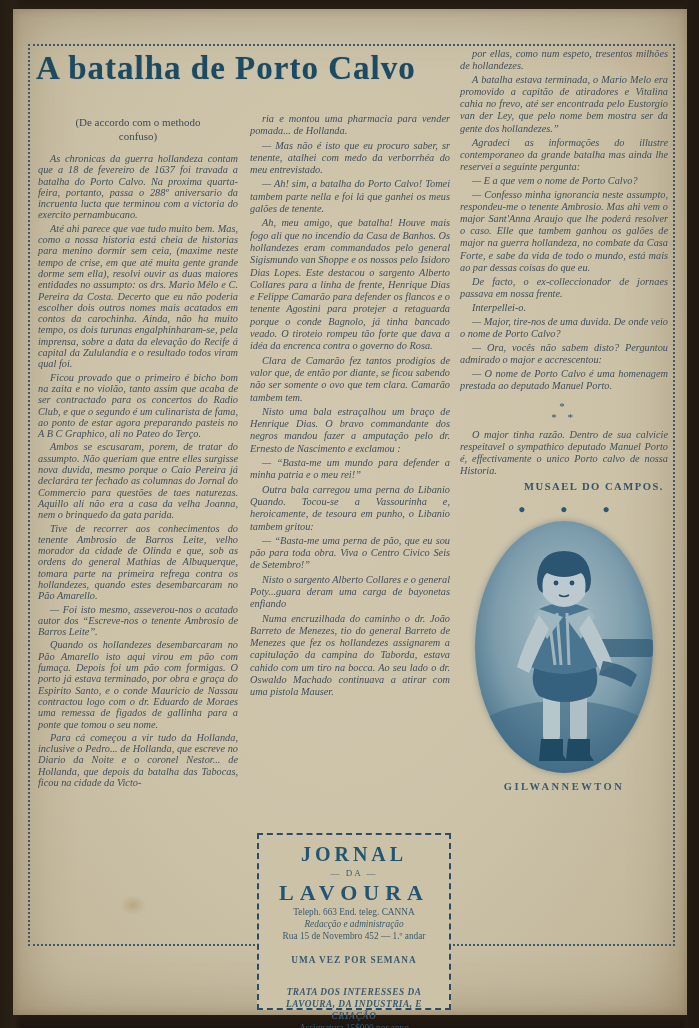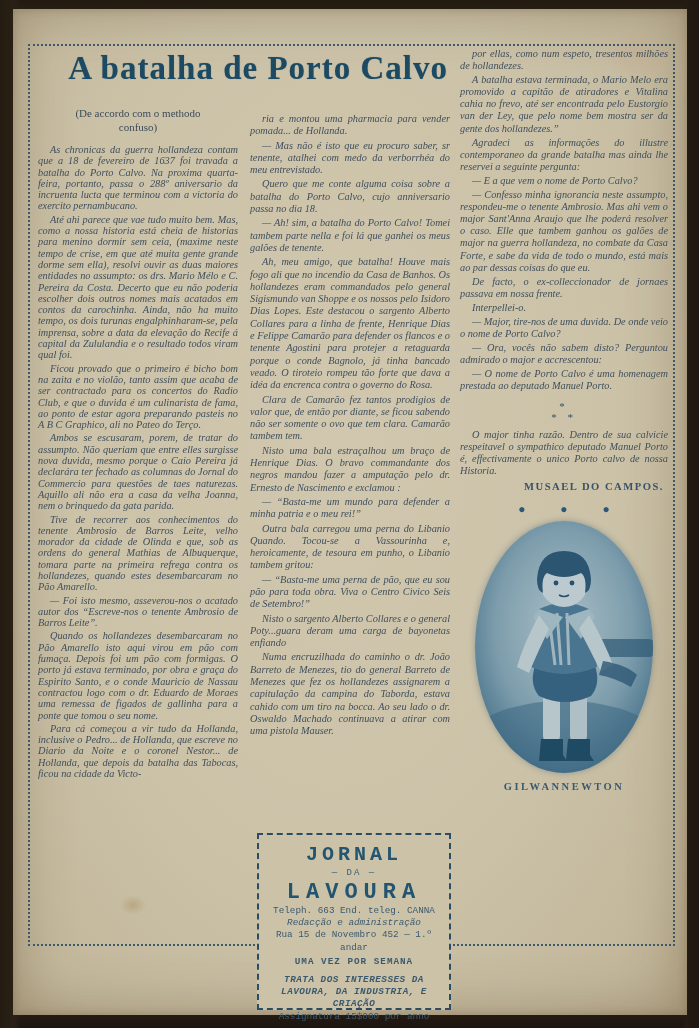--- a/index.html
+++ b/index.html
@@ -14,79 +14,78 @@
     background:
       radial-gradient(ellipse at 48% 42%, #d0c7ae 0%, #cbc2a8 55%, #c3b89c 85%, #b9ac8e 100%),
       #cbc2a8;
     box-shadow:inset 0 0 55px rgba(97,74,44,.38), inset 0 0 8px rgba(70,50,30,.25);}
   .stain{position:absolute;border-radius:50%;pointer-events:none;}
   #stain1{left:280px;top:965px;width:46px;height:34px;background:radial-gradient(ellipse,rgba(160,120,50,.35),rgba(160,120,50,0) 70%);}
   #stain2{left:120px;top:895px;width:26px;height:20px;background:radial-gradient(ellipse,rgba(150,110,50,.28),rgba(150,110,50,0) 70%);}
   #stain3{left:600px;top:30px;width:70px;height:50px;background:radial-gradient(ellipse,rgba(190,140,120,.18),rgba(190,140,120,0) 70%);}
   #frame{position:absolute;left:28px;top:44px;width:643px;height:898px;
     border:2px dotted #2e4f68;opacity:.9;}
-  #headline{position:absolute;left:36px;top:50px;width:412px;text-align:right;
+  #headline{position:absolute;left:36px;top:50px;width:412px;text-align:left;
     font-size:33px;font-weight:700;color:#1d4a63;letter-spacing:1px;
     text-shadow:0 0 1px rgba(29,74,99,.4);}
   .col{position:absolute;color:#414f5c;font-size:10.3px;text-align:justify;}
   .col p{margin:0 0 2px 0;text-indent:12px;font-style:italic;}
-  #col-left{left:38px;top:106px;width:200px;line-height:11.3px;}
+  #col-left{left:38px;top:115px;width:200px;line-height:11.3px;}
   #col-mid{left:250px;top:113px;width:200px;line-height:12.3px;}
   #col-right{left:460px;top:48px;width:208px;line-height:12.1px;}
   #subtitle{text-align:center;text-indent:0;font-size:11px;line-height:14px;
     padding:0 18px;margin-bottom:10px;color:#3d4c59;}
   #orn-stars{text-align:center;line-height:11px;margin:8px 0 6px 0;color:#33536b;
     font-size:11px;letter-spacing:4px;text-indent:0;}
   #signature{text-align:right;text-indent:0;font-size:10.6px;letter-spacing:1.5px;
     color:#37526a;margin:4px 4px 0 0;font-weight:700;}
   #orn-dots{text-align:center;text-indent:0;color:#2b587a;font-size:12px;
     letter-spacing:16px;margin:10px 0 4px 16px;}
   #photo-wrap{width:178px;height:252px;margin:6px auto 0 auto;border-radius:50%;
     overflow:hidden;box-shadow:0 0 6px rgba(40,70,95,.35);}
   #photo-caption{text-align:center;text-indent:0;font-size:10.5px;letter-spacing:2.5px;
     color:#3a5a70;margin-top:8px;font-weight:700;}
   #ad-box{position:absolute;left:257px;top:833px;width:172px;height:157px;
     background:#cbc2a8;border:2px dashed #2b4d63;padding:8px 9px 8px 9px;
-    text-align:center;color:#33566e;z-index:5;font-family:Liberation Mono, monospace;}
+    text-align:center;color:#33566e;z-index:5;}
   #ad-title-top{font-size:20px;font-weight:700;letter-spacing:4px;color:#235571;}
   #ad-connector{font-size:9px;letter-spacing:2px;margin:2px 0;color:#3b5d74;text-align:center;}
   #ad-title-main{font-size:22px;font-weight:700;letter-spacing:6px;color:#235571;}
   .ad-line{font-size:9.3px;line-height:12.2px;color:#3c5a6e;}
   .ad-italic{font-style:italic;}
-  .ad-caps{letter-spacing:1px;font-weight:700;margin-top:2px;text-align:center;}
-  .ad-italic-caps{font-style:italic;font-weight:700;letter-spacing:.5px;margin-top:6px;}
+  .ad-caps{letter-spacing:1px;font-weight:700;margin-top:11px;text-align:center;}
+  .ad-italic-caps{font-style:italic;font-weight:700;letter-spacing:.5px;margin-top:20px;}
 </style>
 </head>
 <body>
 
 <div id="scan">
   <div id="paper"></div>
   <div id="stain1" class="stain"></div>
   <div id="stain2" class="stain"></div>
   <div id="stain3" class="stain"></div>
   <div id="frame"></div>
 
   <div id="headline">A batalha de Porto Calvo</div>
 
   <div id="col-left" class="col">
     <div id="subtitle">(De accordo com o methodo confuso)</div>
     <p>As chronicas da guerra hollandeza contam que a 18 de fevereiro de 1637 foi travada a batalha do Porto Calvo. Na proxima quarta-feira, portanto, passa o 288º aniversario da incruenta lucta que terminou com a victoria do exercito pernambucano.</p>
     <p>Até ahi parece que vae tudo muito bem. Mas, como a nossa historia está cheia de historias para menino dormir sem ceia, (maxime neste tempo de crise, em que até muita gente grande dorme sem ella), resolvi ouvir as duas maiores entidades no assumpto: os drs. Mario Mélo e C. Pereira da Costa. Decerto que eu não poderia escolher dois outros nomes mais acatados em contos da carochinha. Ainda, não ha muito tempo, os dois turunas engalphinharam-se, pela imprensa, sobre a data da elevação do Recife á capital da Zululandia e o resultado todos viram qual foi.</p>
-    <p>Ficou provado que o primeiro é bicho bom na zaita e no violão, tanto assim que acaba de ser contractado para os concertos do Radio Club, e que o duvida é um culinarista de fama, ao ponto de estar agora preparando pasteis no A B C Graphico, ali no Pateo do Terço.</p>
+    <p>Ficou provado que o primeiro é bicho bom na zaita e no violão, tanto assim que acaba de ser contractado para os concertos do Radio Club, e que o segundo é um culinarista de fama, ao ponto de estar agora preparando pasteis no A B C Graphico, ali no Pateo do Terço.</p>
     <p>Ambos se escusaram, porem, de tratar do assumpto. Não queriam que entre elles surgisse nova duvida, mesmo porque o Caio Pereira já declarára ter fechado as columnas do Jornal do Commercio para questões de taes naturezas. Aquillo ali não era a casa da velha Joanna, nem o brinquedo da gata parida.</p>
     <p>Tive de recorrer aos conhecimentos do tenente Ambrosio de Barros Leite, velho morador da cidade de Olinda e que, sob as ordens do general Mathias de Albuquerque, tomara parte na primeira refrega contra os hollandezes, quando estes desembarcaram no Pão Amarello.</p>
     <p>— Foi isto mesmo, asseverou-nos o acatado autor dos “Escreve-nos o tenente Ambrosio de Barros Leite”.</p>
     <p>Quando os hollandezes desembarcaram no Pão Amarello isto aqui virou em pão com fumaça. Depois foi um pão com formigas. O porto já estava terminado, por obra e graça do Espirito Santo, e o conde Mauricio de Nassau contractou logo com o dr. Eduardo de Moraes uma remessa de figados de gallinha para a ponte que tomou o seu nome.</p>
     <p>Para cá começou a vir tudo da Hollanda, inclusive o Pedro... de Hollanda, que escreve no Diario da Noite e o coronel Nestor... de Hollanda, que depois da batalha das Tabocas, ficou na cidade da Victo-</p>
   </div>
 
   <div id="col-mid" class="col">
     <p>ria e montou uma pharmacia para vender pomada... de Hollanda.</p>
     <p>— Mas não é isto que eu procuro saber, sr tenente, atalhei com medo da verborrhéa do meu entrevistado.</p>
-    <p>Quero que me conte alguma coisa sobre a batalha do Porto Calvo, cujo anniversario passa no dia 18.</p>
     <p>— Ah! sim, a batalha do Porto Calvo! Tomei tambem parte nella e foi lá que ganhei os meus galões de tenente.</p>
     <p>Ah, meu amigo, que batalha! Houve mais fogo ali que no incendio da Casa de Banhos. Os hollandezes eram commandados pelo general Sigismundo van Shoppe e os nossos pelo Isidoro Dias Lopes. Este destacou o sargento Alberto Collares para a linha de frente, Henrique Dias e Felippe Camarão para defender os flancos e o tenente Agostini para protejer a retaguarda porque o conde Bagnolo, já tinha bancado veado. O tiroteio rompeu tão forte que dava a idéa da encrenca contra o governo do Rosa.</p>
     <p>Clara de Camarão fez tantos prodigios de valor que, de então por diante, se ficou sabendo não ser somente o ovo que tem clara. Camarão tambem tem.</p>
     <p>Nisto uma bala estraçalhou um braço de Henrique Dias. O bravo commandante dos negros mandou fazer a amputação pelo dr. Ernesto de Nascimento e exclamou :</p>
     <p>— “Basta-me um mundo para defender a minha patria e o meu rei!”</p>
     <p>Outra bala carregou uma perna do Libanio Quando. Tocou-se a Vassourinha e, heroicamente, de tesoura em punho, o Libanio tambem gritou:</p>
     <p>— “Basta-me uma perna de pão, que eu sou pão para toda obra. Viva o Centro Civico Seis de Setembro!”</p>
     <p>Nisto o sargento Alberto Collares e o general Poty...guara deram uma carga de bayonetas enfiando</p>
     <p>Numa encruzilhada do caminho o dr. João Barreto de Menezes, tio do general Barreto de Menezes que fez os hollandezes assignarem a capitulação da campina do Taborda, estava cahido com um tiro na bocca. Ao seu lado o dr. Oswaldo Machado continuava a atirar com uma pistola Mauser.</p>
   </div>

